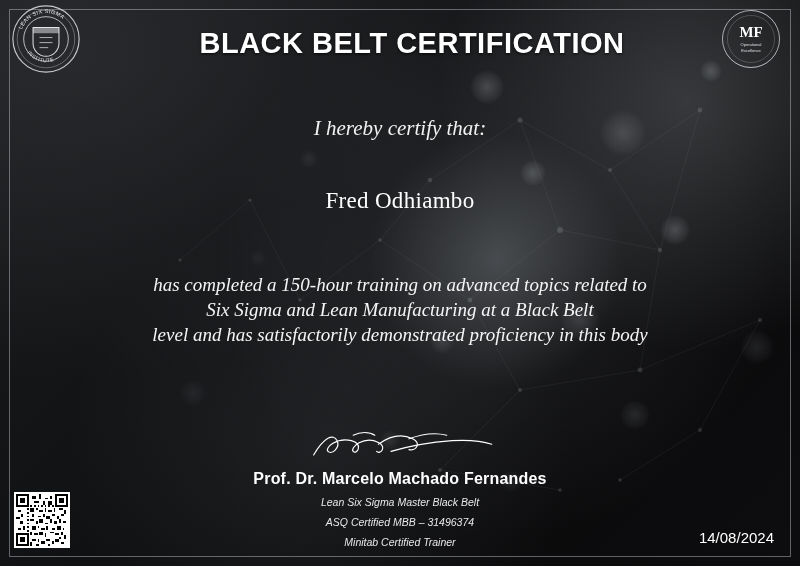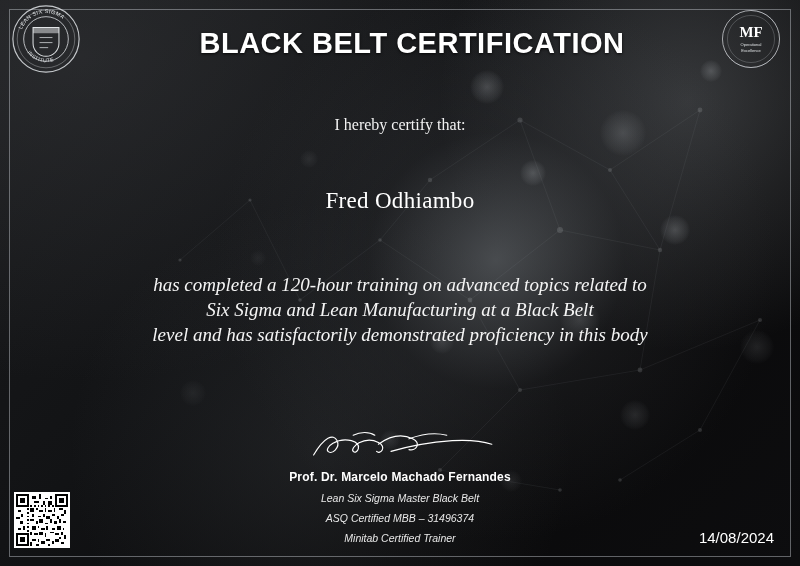--- a/index.html
+++ b/index.html
@@ -78,21 +78,22 @@
     width: 62px;
     height: 62px;
   }
   .hereby {
     position: absolute;
     top: 116px;
     left: 0;
     width: 100%;
     text-align: center;
     font-family: "Liberation Serif", serif;
-    font-size: 16px;
+    font-style: italic;
+    font-size: 21px;
     color: #f2f2f2;
   }
   .recipient {
     position: absolute;
     top: 188px;
     left: 0;
     width: 100%;
     text-align: center;
     font-family: "Liberation Serif", serif;
     font-size: 23px;
@@ -119,21 +120,21 @@
     width: 100%;
     text-align: center;
   }
   .signature-mark {
     height: 36px;
     margin-bottom: 2px;
   }
   .sig-name {
     font-family: "Liberation Sans", sans-serif;
     font-weight: bold;
-    font-size: 12px;
+    font-size: 16px;
     color: #ffffff;
     letter-spacing: 0.2px;
   }
   .sig-line {
     font-family: "Liberation Sans", sans-serif;
     font-style: italic;
     font-size: 10.5px;
     color: #e8e8e8;
     margin-top: 8px;
   }
@@ -248,21 +249,21 @@
       <text x="50" y="71" text-anchor="middle" font-family="Liberation Sans, sans-serif" font-size="6.5" fill="rgba(240,243,245,0.9)">Excellence</text>
     </svg>
 
     <div class="title">BLACK BELT CERTIFICATION</div>
 
     <div class="hereby">I hereby certify that:</div>
 
     <div class="recipient">Fred Odhiambo</div>
 
     <div class="body-text">
-      <div>has completed a 120-hour training on advanced topics related to</div>
+      <div>has completed a 150-hour training on advanced topics related to</div>
       <div>Six Sigma and Lean Manufacturing at a Black Belt</div>
       <div>level and has satisfactorily demonstrated proficiency in this body</div>
     </div>
 
     <div class="signature-block">
       <svg class="signature-mark" viewBox="0 0 220 40">
         <g fill="none" stroke="#ffffff" stroke-width="1.3" stroke-linecap="round">
           <path d="M14,30 C26,10 36,6 40,14 C44,22 34,30 30,26 C26,22 40,10 56,14 C70,18 62,30 58,26 C54,22 70,8 86,16 C96,21 88,30 84,26"></path>
           <path d="M86,18 C100,8 112,6 124,12 C134,17 128,26 120,24"></path>
           <path d="M100,26 C120,20 140,16 168,14 C186,13 200,14 212,18"></path>

